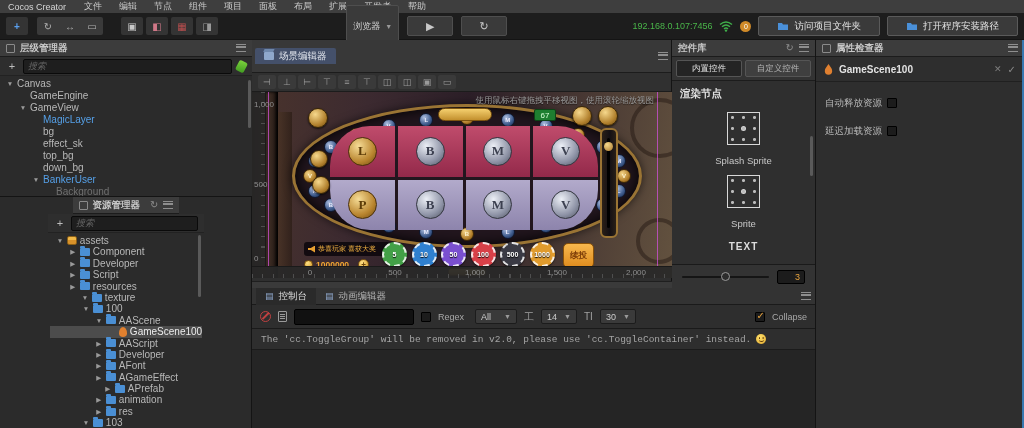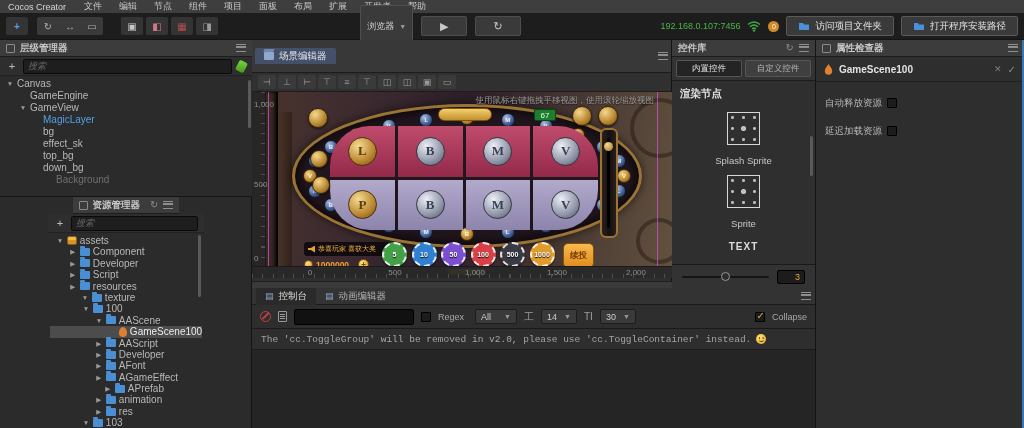--- a/index.html
+++ b/index.html
@@ -27,21 +27,21 @@
   .centerctl{display:flex;align-items:center;gap:8px;margin:0 auto;}
   .preview-sel{display:flex;align-items:center;gap:5px;background:#3a3a3a;border:1px solid #4e4e4e;border-radius:2px;
     height:16px;padding:12px 6px;font-size:9px;color:#ccc;}
   .bigbtn{width:44px;height:18px;background:#3a3a3a;border:1px solid #4e4e4e;border-radius:2px;
     display:flex;align-items:center;justify-content:center;color:#c8c8c8;font-size:11px;}
   .rightctl{display:flex;align-items:center;gap:7px;}
   .ip{color:#4ab54a;font-size:9px;}
   .badge{width:11px;height:11px;border-radius:50%;background:#d08a28;color:#fff;font-size:7px;
     display:flex;align-items:center;justify-content:center;}
   .folderbtn{display:flex;align-items:center;gap:5px;height:18px;background:#3a3a3a;border:1px solid #5a5a5a;
-    border-radius:2px;padding:0 11px;font-size:9.5px;color:#e4e4e4;}
+    border-radius:2px;padding:0 18px;font-size:9.5px;color:#e4e4e4;}
 
   
   .phead{height:17px;background:#3c3c3c;border-bottom:1px solid #1c1c1c;display:flex;align-items:center;
     padding:0 6px;gap:5px;box-sizing:border-box;}
   .phead .ttl{font-size:9.5px;font-weight:bold;color:#c8c8c8;}
   .sp{flex:1;}
   .burger{width:10px;height:6px;border-top:1.5px solid #8e8e8e;border-bottom:1.5px solid #8e8e8e;position:relative;}
   .burger::after{content:"";position:absolute;left:0;right:0;top:1.2px;height:1.5px;background:#8e8e8e;}
   .refr{color:#8e8e8e;font-size:10px;line-height:10px;}
   .pico{width:9px;height:9px;border:1px solid #8a8a8a;border-radius:1px;box-sizing:border-box;}
@@ -328,20 +328,24 @@
             <span class="nl">effect_sk</span>
           </div>
           <div class="trow" style="padding-left: 32px;">
             <span class="arrow"></span>
             <span class="nl">top_bg</span>
           </div>
           <div class="trow" style="padding-left: 32px;">
             <span class="arrow"></span>
             <span class="nl">down_bg</span>
           </div>
+          <div class="trow active" style="padding-left: 32px;">
+            <span class="arrow">▼</span>
+            <span class="nl">BankerUser</span>
+          </div>
           <div class="trow dim" style="padding-left: 45px;">
             <span class="arrow"></span>
             <span class="nl">Background</span>
           </div>
         </div>
     </div>
 
     <div class="assets">
       <div class="phead">
         <span class="pico"></span>

